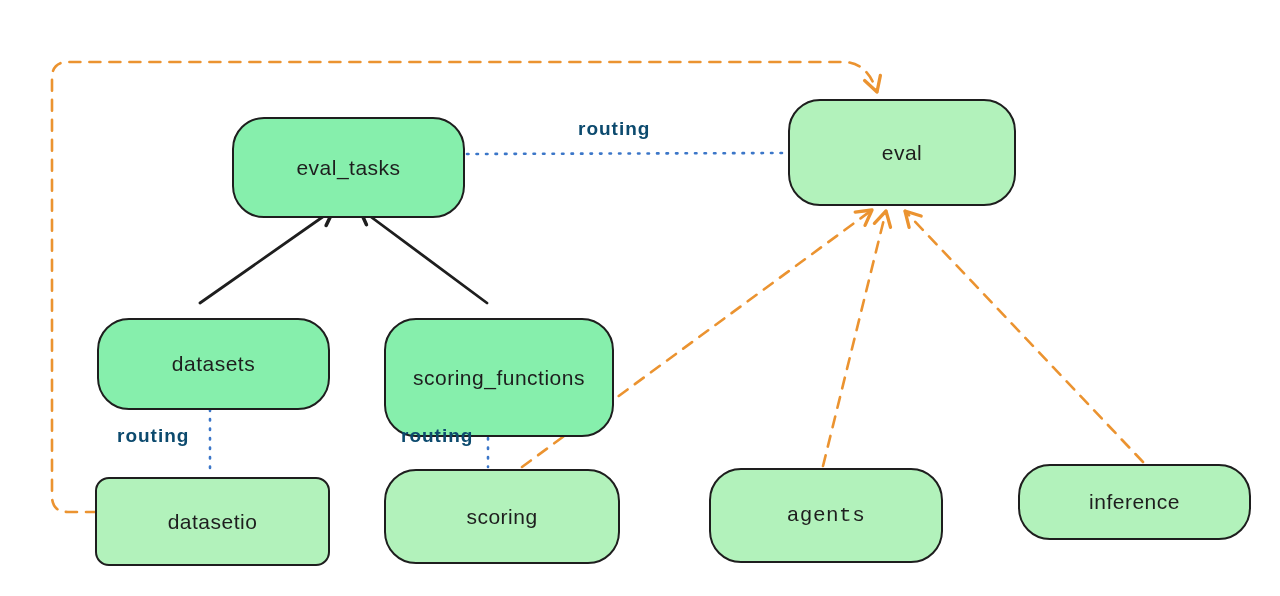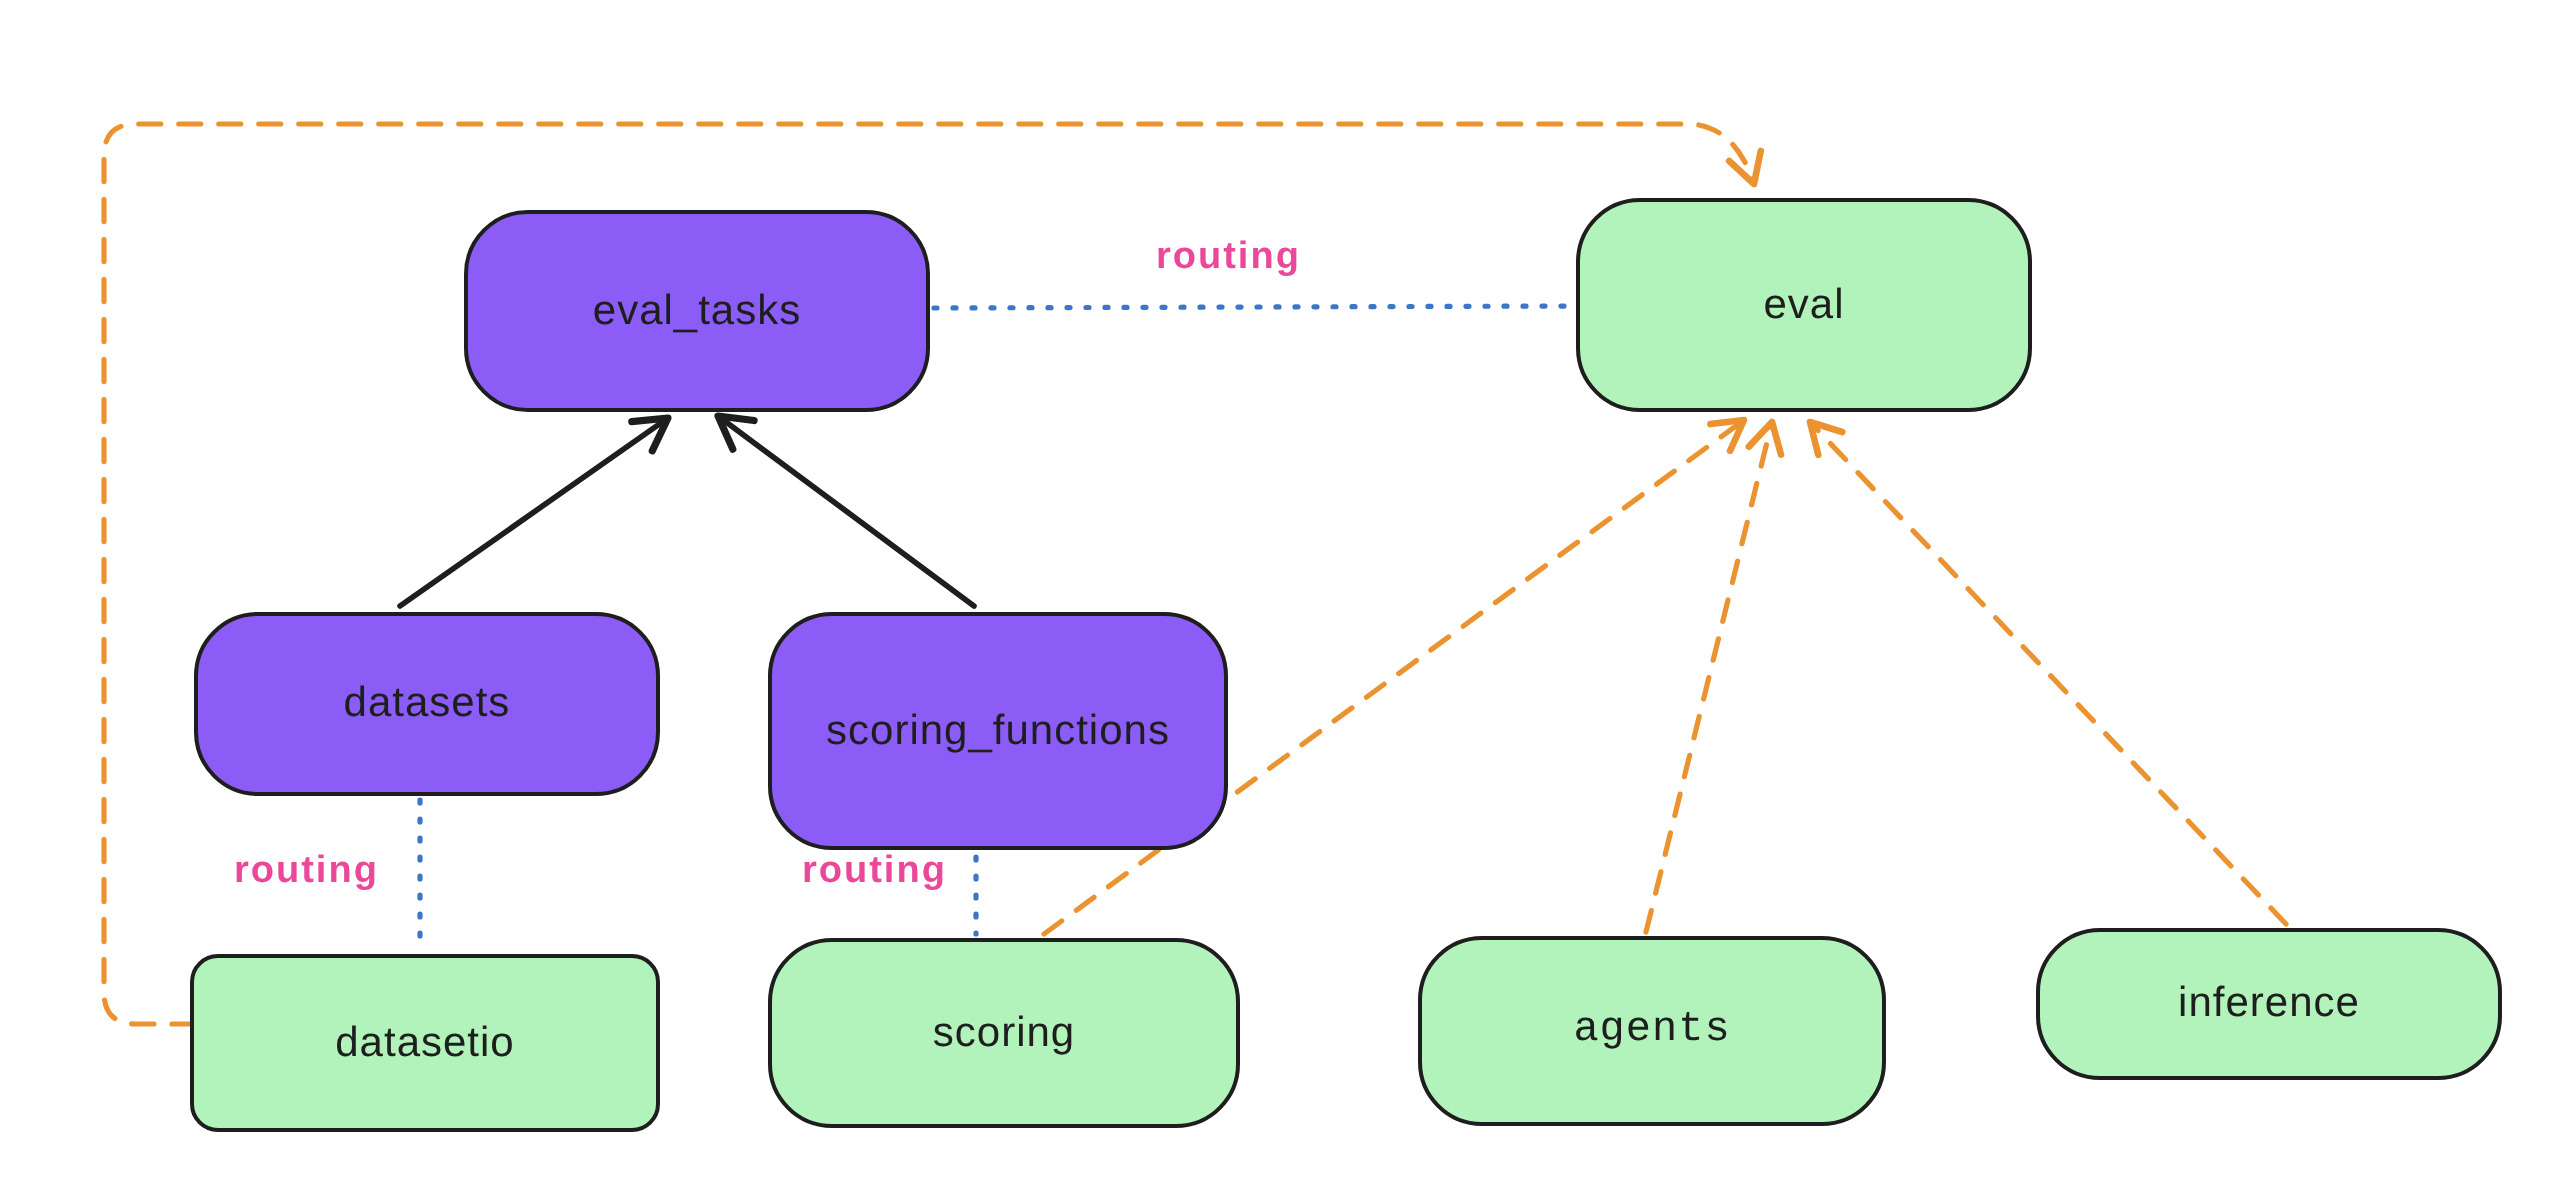--- a/index.html
+++ b/index.html
@@ -27,38 +27,38 @@
     border: 2.6px solid #1e1e1e;
     border-radius: 32px;
     display: flex;
     align-items: center;
     justify-content: center;
     font-size: 21px;
     letter-spacing: 0.5px;
     color: #1e1e1e;
     z-index: 2;
   }
-  .node.blue  { background: #8b5cf6; }
+  .node.blue  { background: #86efac; margin-top: 12px; }
   .node.green { background: #b2f2bb; }
 
   #n-eval-tasks        { left: 232px; top: 105px; width: 233px; height: 101px; }
   #n-eval              { left: 788px; top:  99px; width: 228px; height: 107px; }
   #n-datasets          { left:  97px; top: 306px; width: 233px; height:  92px; }
   #n-scoring-functions { left: 384px; top: 306px; width: 230px; height:  119px; }
   #n-datasetio         { left:  95px; top: 477px; width: 235px; height:  89px; border-radius: 14px; }
   #n-scoring           { left: 384px; top: 469px; width: 236px; height:  95px; align-items: center; }
   #n-agents            { left: 709px; top: 468px; width: 234px; height:  95px; font-family: Liberation Mono, monospace; }
   #n-inference         { left: 1018px; top: 464px; width: 233px; height:  76px; }
 
   .edge-label {
     position: absolute;
     font-size: 19px;
     font-weight: bold;
     letter-spacing: 1px;
-    color: #ec4899;
+    color: #0c4a6e;
     z-index: 3;
   }
   #lbl-routing-top  { left: 578px; top: 118px; }
   #lbl-routing-left { left: 117px; top: 425px; }
   #lbl-routing-mid  { left: 401px; top: 425px; }
 </style>
 </head>
 <body>
 
 <div class="canvas">

